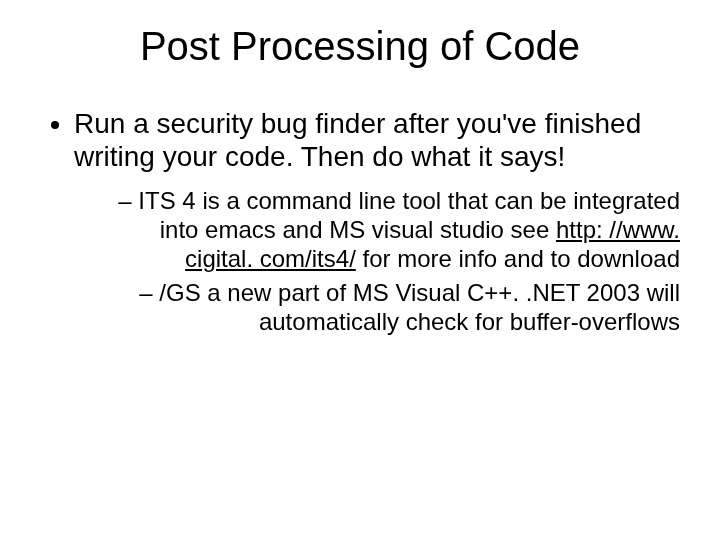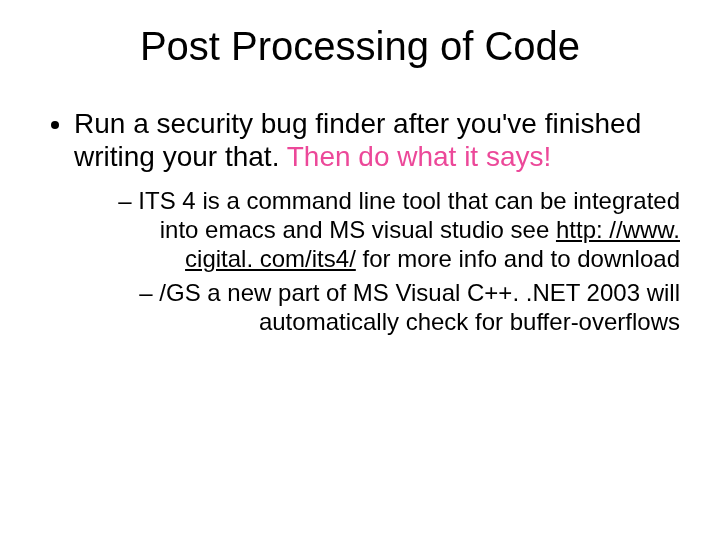--- a/index.html
+++ b/index.html
@@ -43,36 +43,36 @@
     font-size: 24px;
     line-height: 1.2;
     margin-bottom: 6px;
     text-indent: -17px;
     padding-left: 17px;
   }
   ul.level2 > li::before {
     content: "– ";
   }
   .emph {
-    color: #ec4899; 
+    color: #000000; 
   }
   .url {
     text-decoration: underline;
     color: #000;
   }
 </style>
 </head>
 <body>
 
 <div class="slide">
   <h1 class="title">Post Processing of Code</h1>
 
   <ul class="level1">
     <li>
-      <span>Run a security bug finder after you've finished writing your that. </span><span class="emph">Then do what it says!</span>
+      <span>Run a security bug finder after you've finished writing your code. </span><span class="emph">Then do what it says!</span>
 
       <ul class="level2">
         <li>
           <span>ITS 4 is a command line tool that can be integrated into emacs and MS visual studio see </span><span class="url">http: //www. cigital. com/its4/</span><span> for more info and to download</span>
         </li>
         <li>
           <span>/GS a new part of MS Visual C++. .NET 2003 will automatically check for buffer-overflows</span>
         </li>
       </ul>
     </li>

